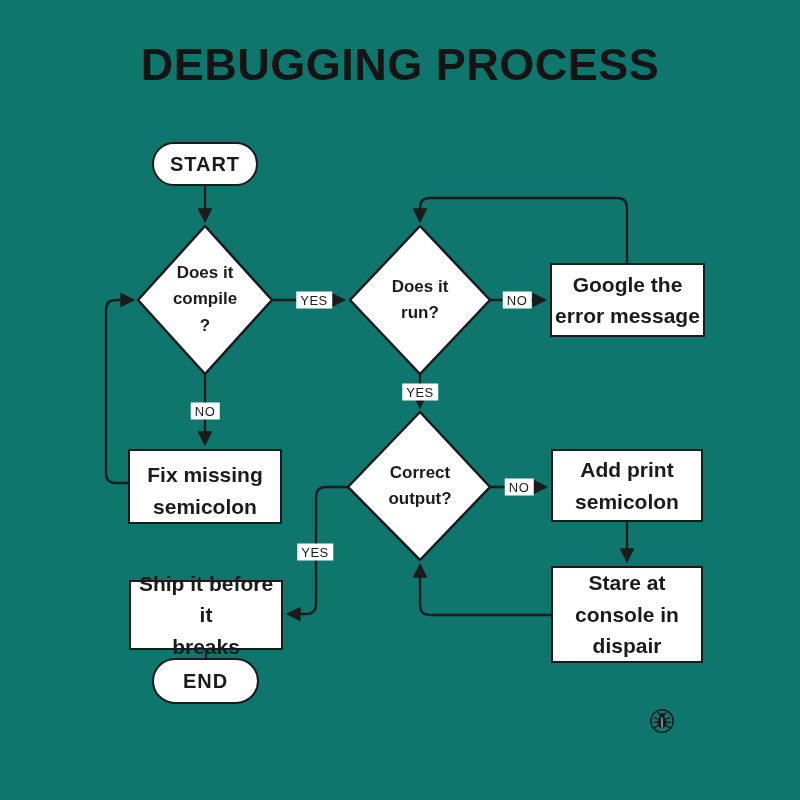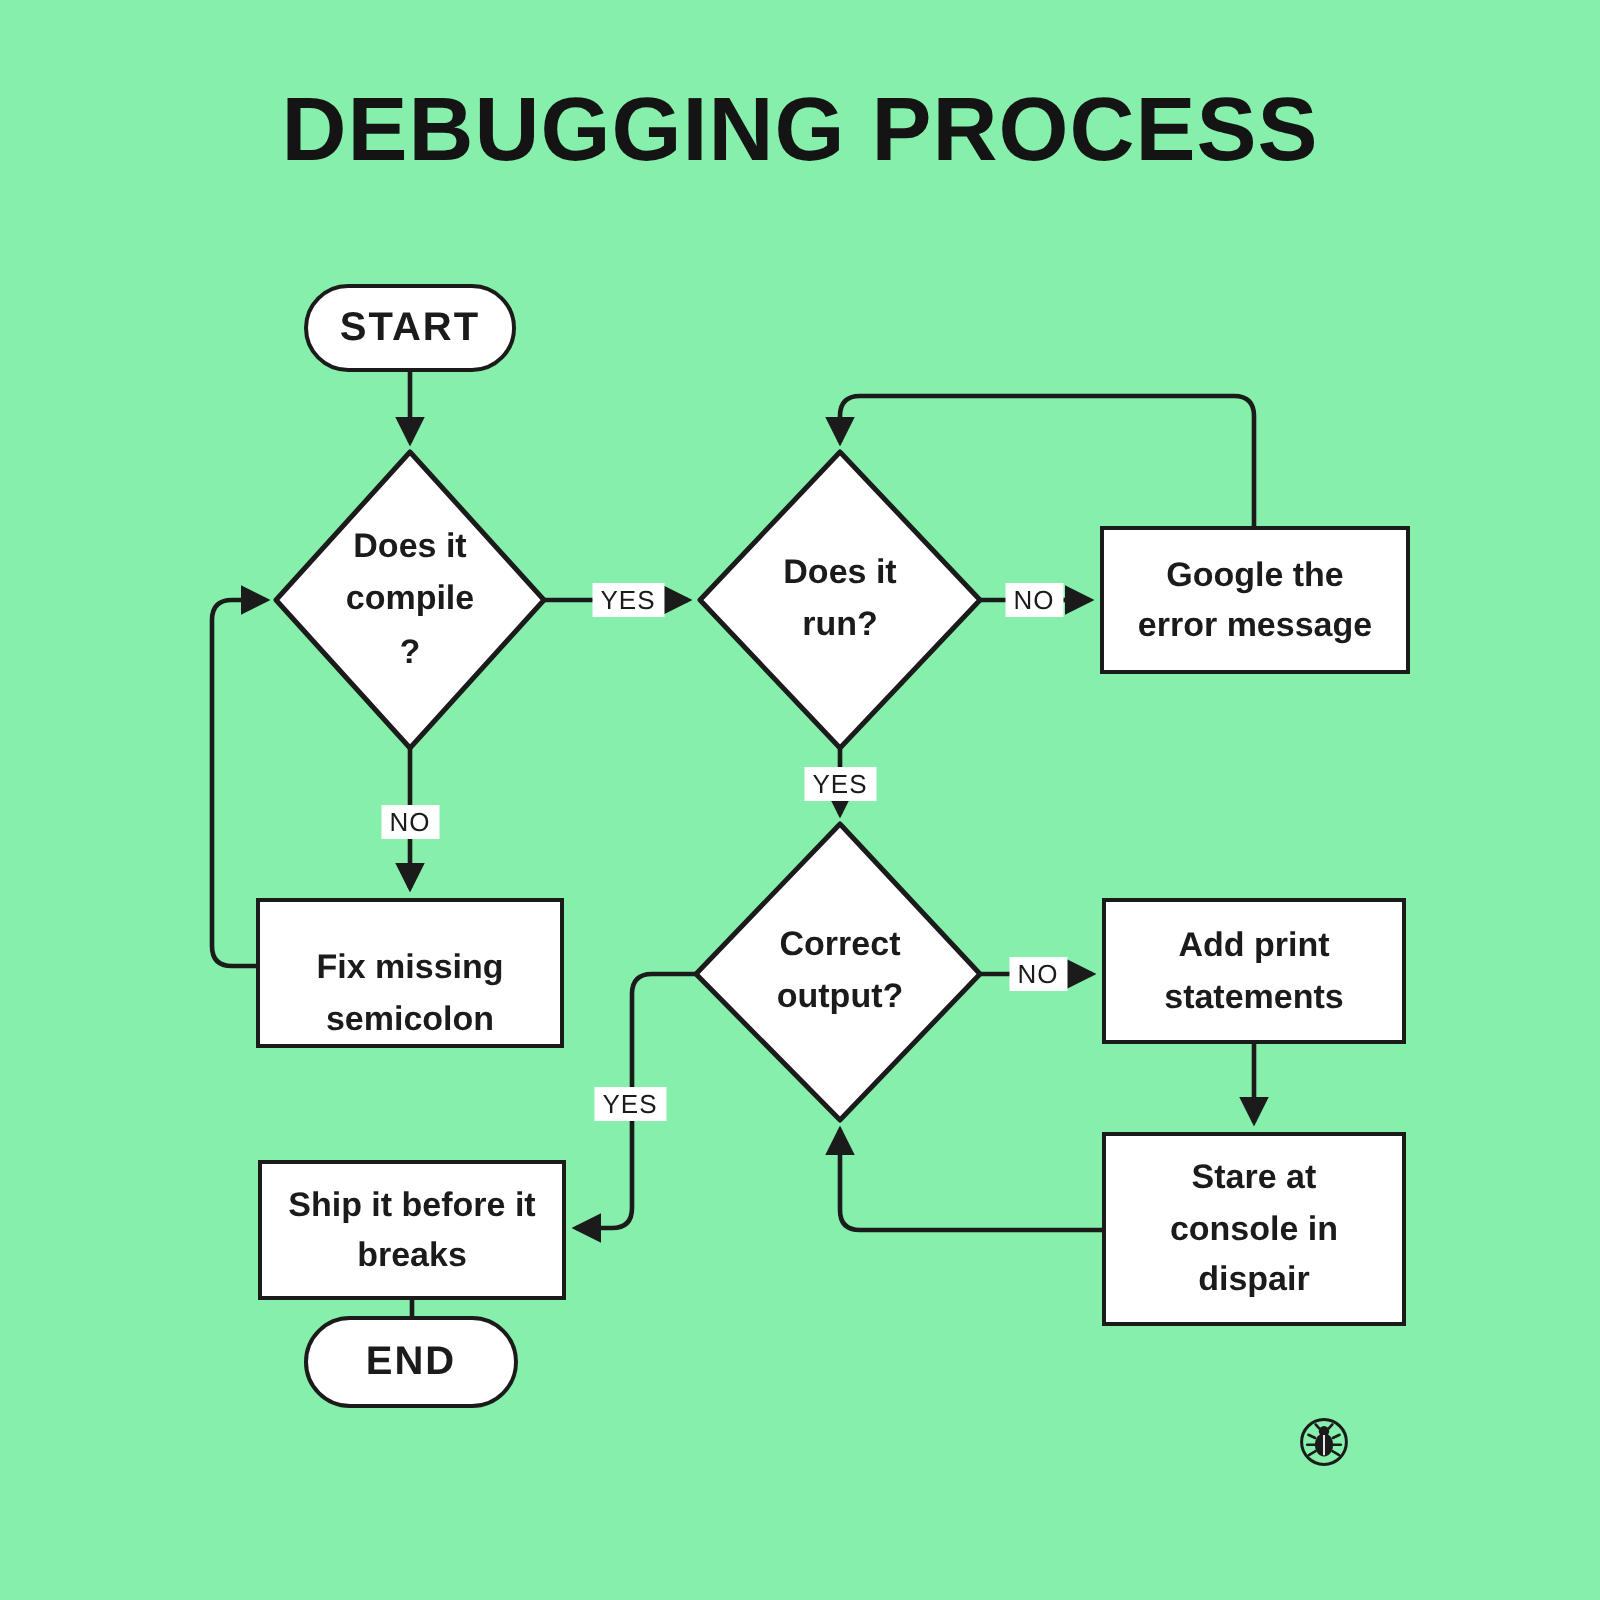--- a/index.html
+++ b/index.html
@@ -1,31 +1,31 @@
 <!DOCTYPE html>
 <html><head>
 <meta charset="utf-8">
 <style>
   html,body{margin:0;padding:0;background:#ffffff;}
   #stage{
-    position:relative;width:800px;height:800px;background:#86efac;
+    position:relative;width:800px;height:800px;background:#0f766e;
     font-family:"Liberation Sans","DejaVu Sans",sans-serif;color:#1b1b1b;
     overflow:hidden;
   }
   .title{
     position:absolute;left:0;top:42px;width:800px;text-align:center;
     font-size:45px;font-weight:800;letter-spacing:.5px;line-height:1;
     color:#141414;
   }
   svg.connectors{position:absolute;left:0;top:0;z-index:1;}
   .shape{
     position:absolute;box-sizing:border-box;background:#ffffff;
     border:2.5px solid #1b1b1b;z-index:2;
     display:flex;align-items:center;justify-content:center;text-align:center;
-    font-weight:700;font-size:17px;line-height:1.5;white-space:pre-line;
+    font-weight:700;font-size:21px;line-height:1.5;white-space:pre-line;
   }
   .stadium{border-radius:24px;font-size:20px;letter-spacing:1px;}
   .diamond-label{
     position:absolute;z-index:2;transform:translate(-50%,-50%);
     text-align:center;font-weight:700;font-size:17px;line-height:1.55;
     white-space:pre-line;width:150px;
   }
   .edge-label{
     position:absolute;z-index:3;transform:translate(-50%,-50%);
     background:#ffffff;padding:1px 4px;font-weight:400;font-size:13px;
@@ -88,21 +88,21 @@
   <div class="diamond-label" style="left:420px;top:300px;">Does it
 run?</div>
   <div class="diamond-label" style="left:420px;top:486px;">Correct
 output?</div>
 
   <div class="shape" style="left:550px;top:263px;width:155px;height:74px;"><span>Google the
 error message</span></div>
   <div class="shape" style="left:128px;top:449px;width:154px;height:75px;align-items:flex-end;"><span>Fix missing
 semicolon</span></div>
   <div class="shape" style="left:551px;top:449px;width:152px;height:73px;"><span>Add print
-statements</span></div>
+semicolon</span></div>
   <div class="shape" style="left:551px;top:566px;width:152px;height:97px;"><span>Stare at
 console in
 dispair</span></div>
   <div class="shape" style="left:129px;top:580px;width:154px;height:70px;justify-content:center;"><span>Ship it before it
 breaks</span></div>
 
   <div class="edge-label" style="left:314px;top:300px;">YES</div>
   <div class="edge-label" style="left:517px;top:300px;">NO</div>
   <div class="edge-label" style="left:205px;top:411px;">NO</div>
   <div class="edge-label" style="left:420px;top:392px;">YES</div>

